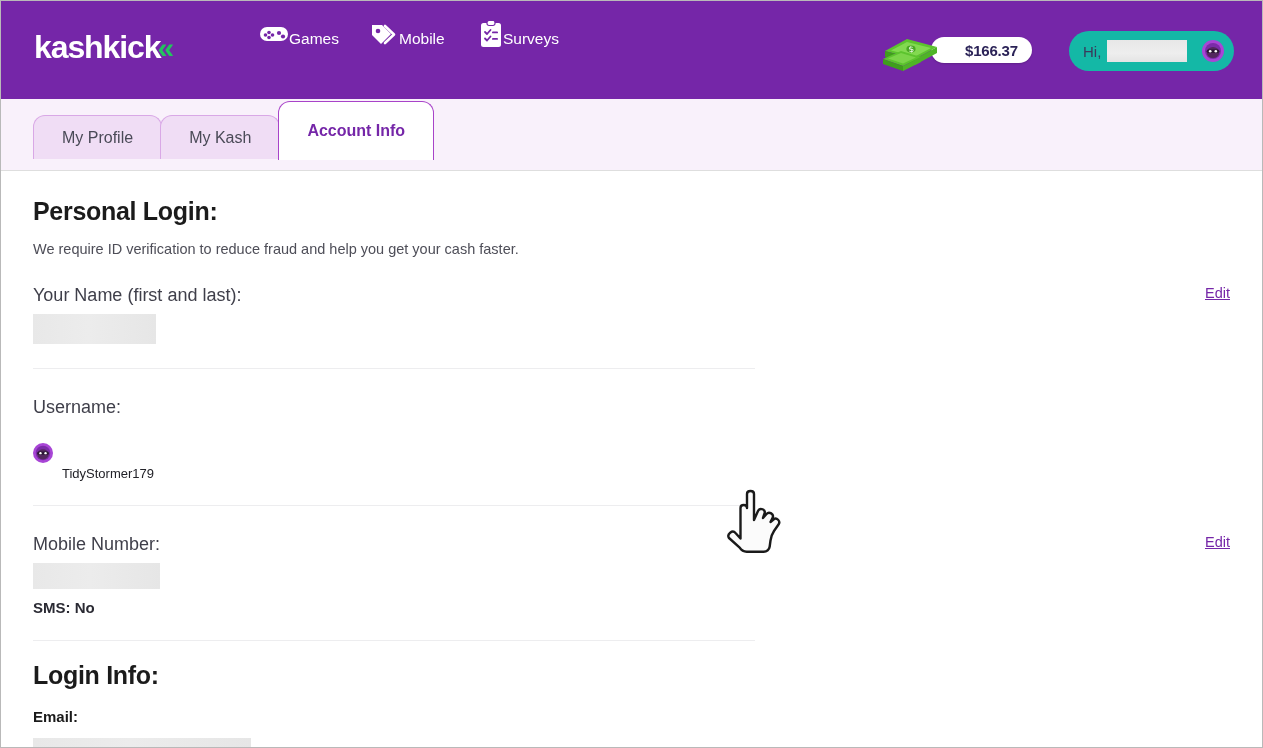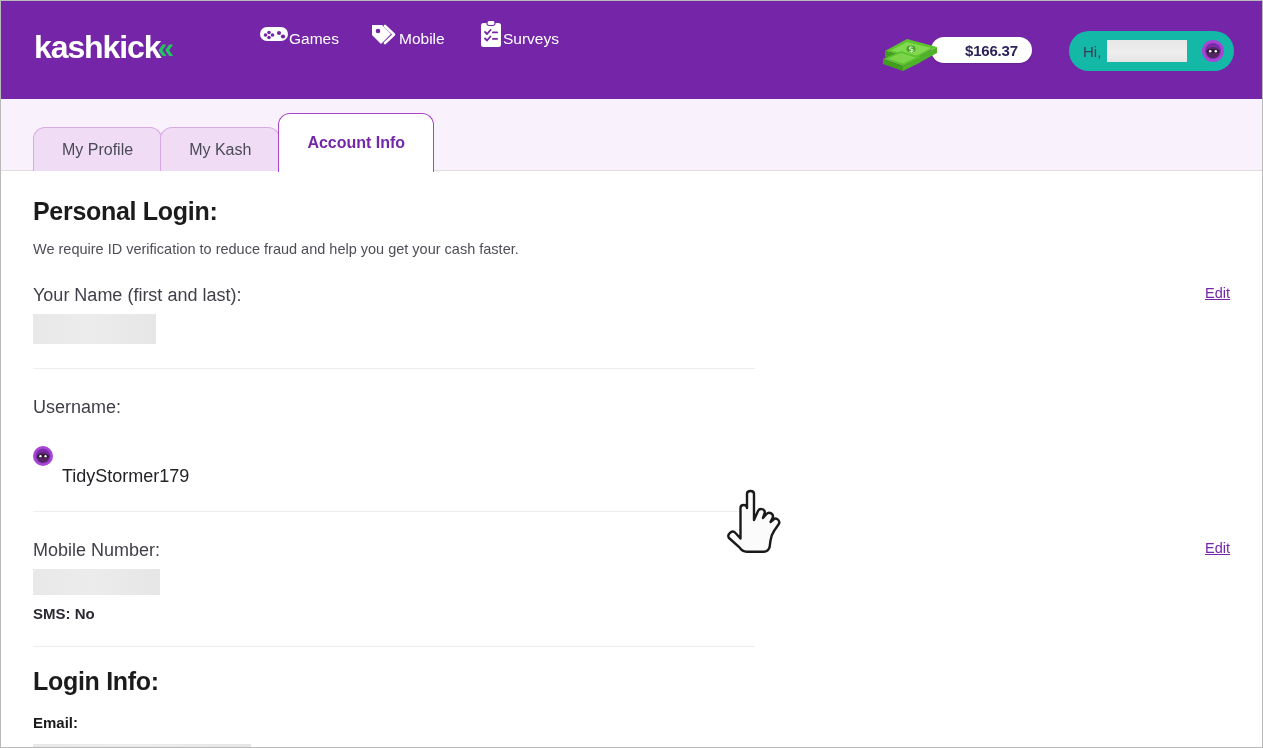--- a/index.html
+++ b/index.html
@@ -154,21 +154,21 @@
   .tabstrip {
     position: relative;
     height: 72px;
     background: #f9f1fb;
     border-bottom: 1px solid #dedede;
     box-sizing: border-box;
   }
   .tabs {
     position: absolute;
     left: 32px;
-    top: 14px;
+    top: 2px;
     display: flex;
     align-items: flex-end;
   }
   .tab {
     height: 44px;
     padding: 0 28px;
     display: flex;
     align-items: center;
     justify-content: center;
     border: 1px solid #d9a8e6;
@@ -241,21 +241,21 @@
     text-decoration: underline;
     cursor: pointer;
   }
   .username-row {
     display: flex;
     align-items: center;
     gap: 9px;
     margin-top: 10px;
   }
   .username-text {
-    font-size: 18px;
+    font-size: 13px;
     color: #222228;
     margin-top: 38px;
   }
   .sms-text {
     font-size: 15px;
     color: #2a2a33;
     font-weight: bold;
     margin-top: 10px;
   }
   .divider {

